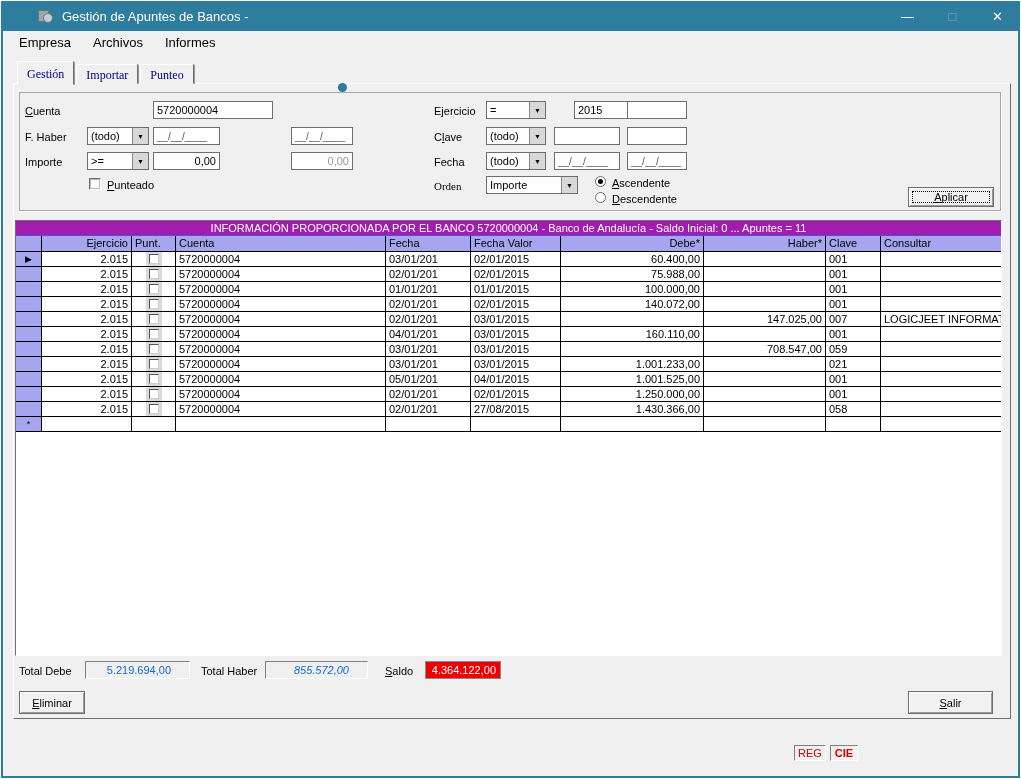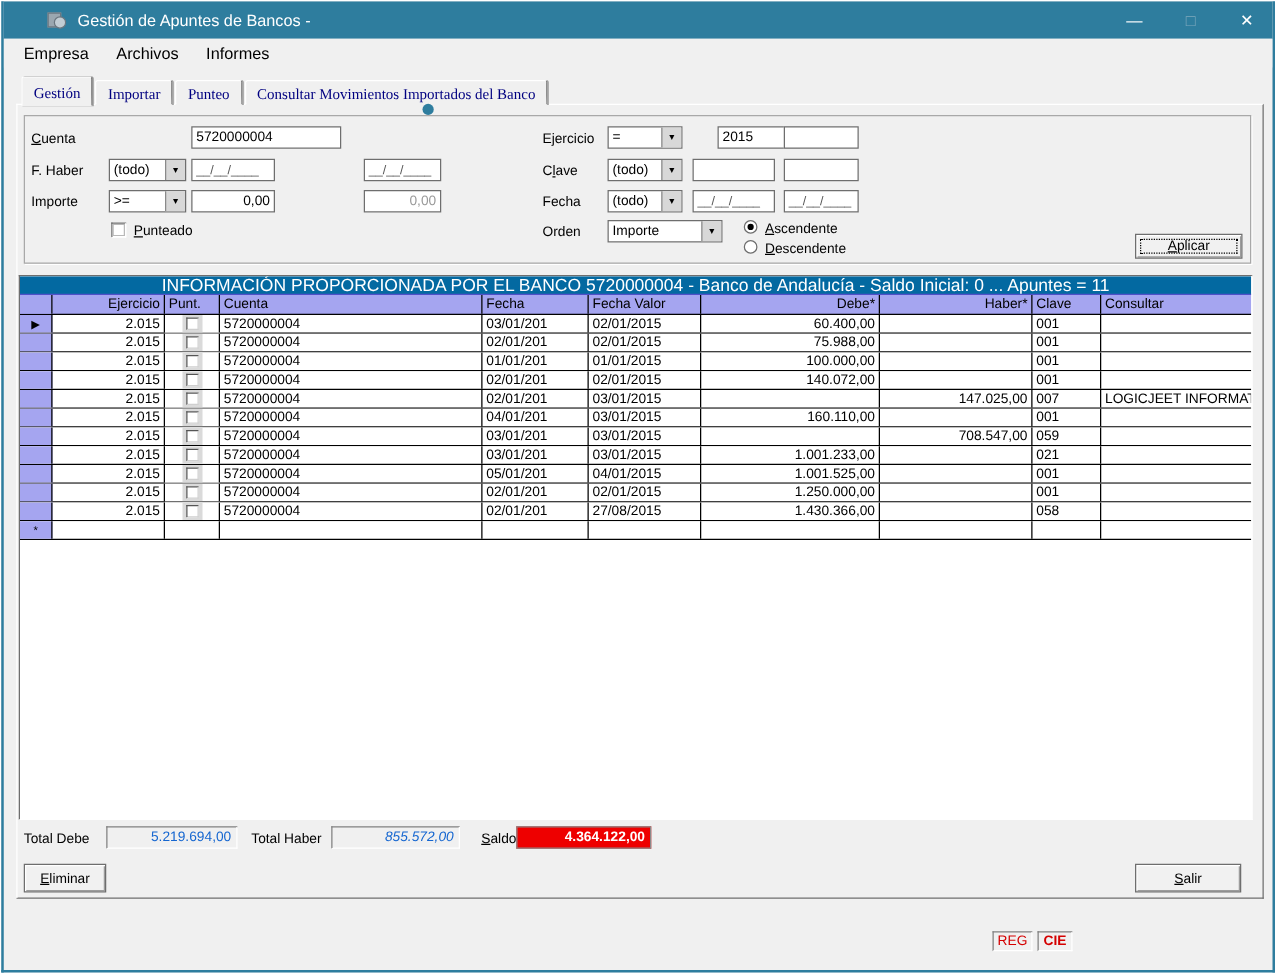--- a/index.html
+++ b/index.html
@@ -58,41 +58,41 @@
 
   .btn { position:absolute; background:#f1f1f1; border:1px solid #6e6e6e;
          box-shadow:inset 1px 1px 0 #ffffff, inset -1px -1px 0 #9c9c9c;
          font-size:11px; color:#000; display:flex; align-items:center; justify-content:center; }
   .btn.focus-dotted { outline:none; }
   .btn.focus-dotted::before { content:""; position:absolute; inset:3px; border:1px dotted #000; }
 
   
   .grid-box { position:absolute; left:12px; top:219px; width:987px; height:436px; background:#fff;
               border:1px solid; border-color:#6e6e6e #fff #fff #6e6e6e; overflow:hidden; }
-  .grid-caption { height:15px; background:#0369a1; color:#fff; font-size:14px; text-align:center;
+  .grid-caption { height:15px; background:#a21caf; color:#fff; font-size:11px; text-align:center;
                   line-height:15px; border-bottom:1px solid #5050c8; white-space:nowrap; overflow:hidden; }
   .grid-head, .grid-row { display:grid; grid-template-columns:26px 90px 44px 210px 85px 90px 143px 122px 55px 1fr; }
   .grid-head { height:16px; background:#a5a5f0; border-bottom:1px solid #000; }
   .grid-head .hcell { font-size:11px; color:#000; padding:1px 3px 0 3px; border-right:1px solid #000;
                       overflow:hidden; white-space:nowrap; }
   .grid-head .hcell.right { text-align:right; }
   .grid-row { height:15px; border-bottom:1px solid #000; background:#fff; }
   .cell { font-size:11px; color:#000; padding:0 3px; border-right:1px solid #000; line-height:14px;
           overflow:hidden; white-space:nowrap; }
   .cell.right { text-align:right; }
   .cell.selector { background:#a5a5f0; text-align:center; padding:0; font-size:9px; line-height:14px; }
   .cell.punt { display:flex; align-items:center; justify-content:center; padding:0; background:#fff; }
   .punt-strip { width:16px; height:100%; background:#dadada; display:flex; align-items:center; justify-content:center; }
   .punt-box { width:10px; height:10px; background:#fff; border:1px solid; border-color:#555 #cfcfcf #cfcfcf #555; }
   .newrow-star { font-size:15px; line-height:21px; }
 
   
   .sunken { border:1px solid; border-color:#808080 #ffffff #ffffff #808080; background:#f0f0f0; }
   .total-box { position:absolute; height:18px; background:#f0f0f0; font-size:11px; color:#1566d0;
-               display:flex; align-items:center; justify-content:flex-end; padding:0 4px; }
+               display:flex; align-items:center; justify-content:flex-end; padding:0 18px; }
   .saldo-box { position:absolute; height:18px; background:#ee0000; border:1px solid #8a8a8a; font-size:11px;
                color:#ffffff; display:flex; align-items:center; justify-content:flex-end; padding:0 4px; }
   .status-box { position:absolute; height:16px; font-size:11px; color:#d40000;
                 display:flex; align-items:center; justify-content:center; }
 </style>
 </head>
 <body>
 
 <div class="app">
 
@@ -112,21 +112,20 @@
   <div class="menubar">
     <div class="menu-item">Empresa</div>
     <div class="menu-item">Archivos</div>
     <div class="menu-item">Informes</div>
   </div>
 
   <div class="tabstrip">
     <div class="tab active">Gestión</div>
     <div class="tab">Importar</div>
     <div class="tab">Punteo</div>
-    <div class="tab">Consultar Movimientos Importados del Banco</div>
   </div>
   <div class="tab-dot"></div>
 
   <div class="tabpage"></div>
 
   <div class="filter-group"></div>
 
   <div class="flabel" style="left:22px; top:104px;"><u>C</u>uenta</div>
   <div class="tinput" style="left:150px; top:100px; width:120px;">5720000004</div>
 
@@ -166,21 +165,21 @@
   <div class="combo" style="left:483px; top:151px; width:60px;">
     <span class="val">(todo)</span>
     <span class="arrow">▼</span>
   </div>
   <div class="tinput datefield" style="left:551px; top:151px; width:66px;">__/__/____</div>
   <div class="tinput datefield" style="left:624px; top:151px; width:60px;">__/__/____</div>
 
   <div class="checkbox" style="left:86px; top:177px;"></div>
   <div class="flabel" style="left:104px; top:178px;"><u>P</u>unteado</div>
 
-  <div class="flabel" style="left:431px; top:179px;">Orden</div>
+  <div class="flabel" style="left:431px; top:179px;font-family:Liberation Serif, serif;">Orden</div>
   <div class="combo" style="left:483px; top:175px; width:92px;">
     <span class="val">Importe</span>
     <span class="arrow">▼</span>
   </div>
   <div class="radio on" style="left:592px; top:175px;"></div>
   <div class="flabel" style="left:609px; top:176px;"><u>A</u>scendente</div>
   <div class="radio" style="left:592px; top:191px;"></div>
   <div class="flabel" style="left:609px; top:192px;"><u>D</u>escendente</div>
 
   <div class="btn focus-dotted" style="left:905px; top:186px; width:86px; height:20px;"><u>A</u>plicar</div>
@@ -389,21 +388,21 @@
       <div class="cell"></div>
       <div class="cell" style="border-right:none;"></div>
     </div>
   </div>
 
   <div class="flabel" style="left:16px; top:664px; font-size:11px;">Total Debe</div>
   <div class="total-box sunken" style="left:82px; top:660px; width:105px;">5.219.694,00</div>
   <div class="flabel" style="left:198px; top:664px; font-size:11px;">Total Haber</div>
   <div class="total-box sunken" style="left:262px; top:660px; width:103px;font-style:italic;">855.572,00</div>
   <div class="flabel" style="left:382px; top:664px; font-size:11px;"><u>S</u>aldo</div>
-  <div class="saldo-box" style="left:410px; top:660px; width:108px;font-weight:bold;">4.364.122,00</div>
+  <div class="saldo-box" style="left:422px; top:660px; width:76px;">4.364.122,00</div>
 
   <div class="btn" style="left:16px; top:690px; width:66px; height:23px;"><u>E</u>liminar</div>
   <div class="btn" style="left:905px; top:690px; width:85px; height:23px;"><u>S</u>alir</div>
 
   <div class="status-box sunken" style="left:791px; top:744px; width:32px;">REG</div>
   <div class="status-box sunken" style="left:827px; top:744px; width:28px;font-weight:bold;">CIE</div>
 
 </div>
 
 </body></html>

